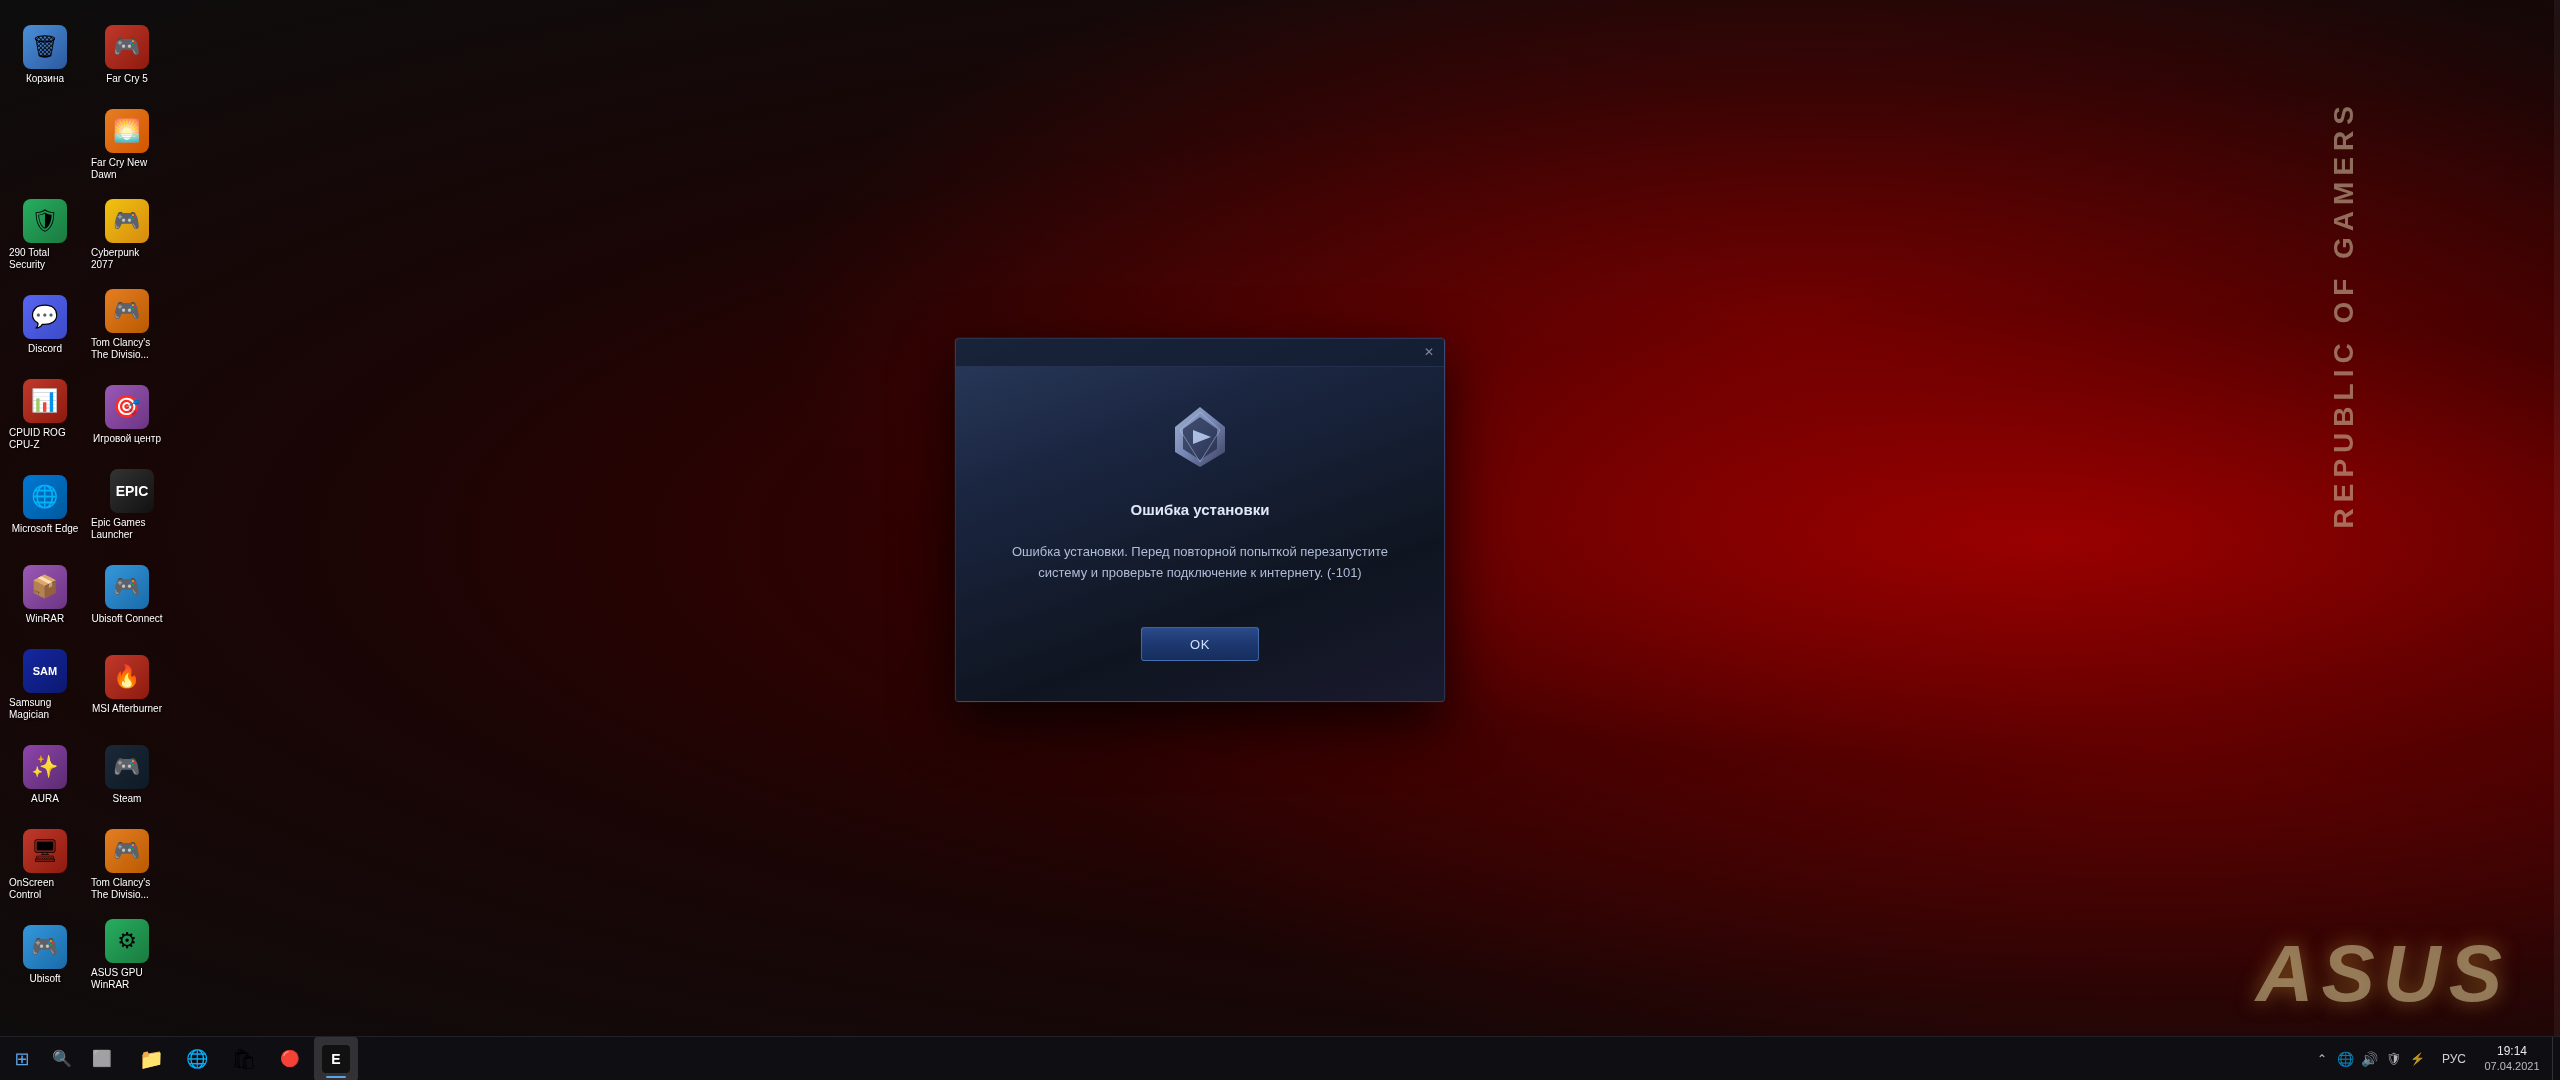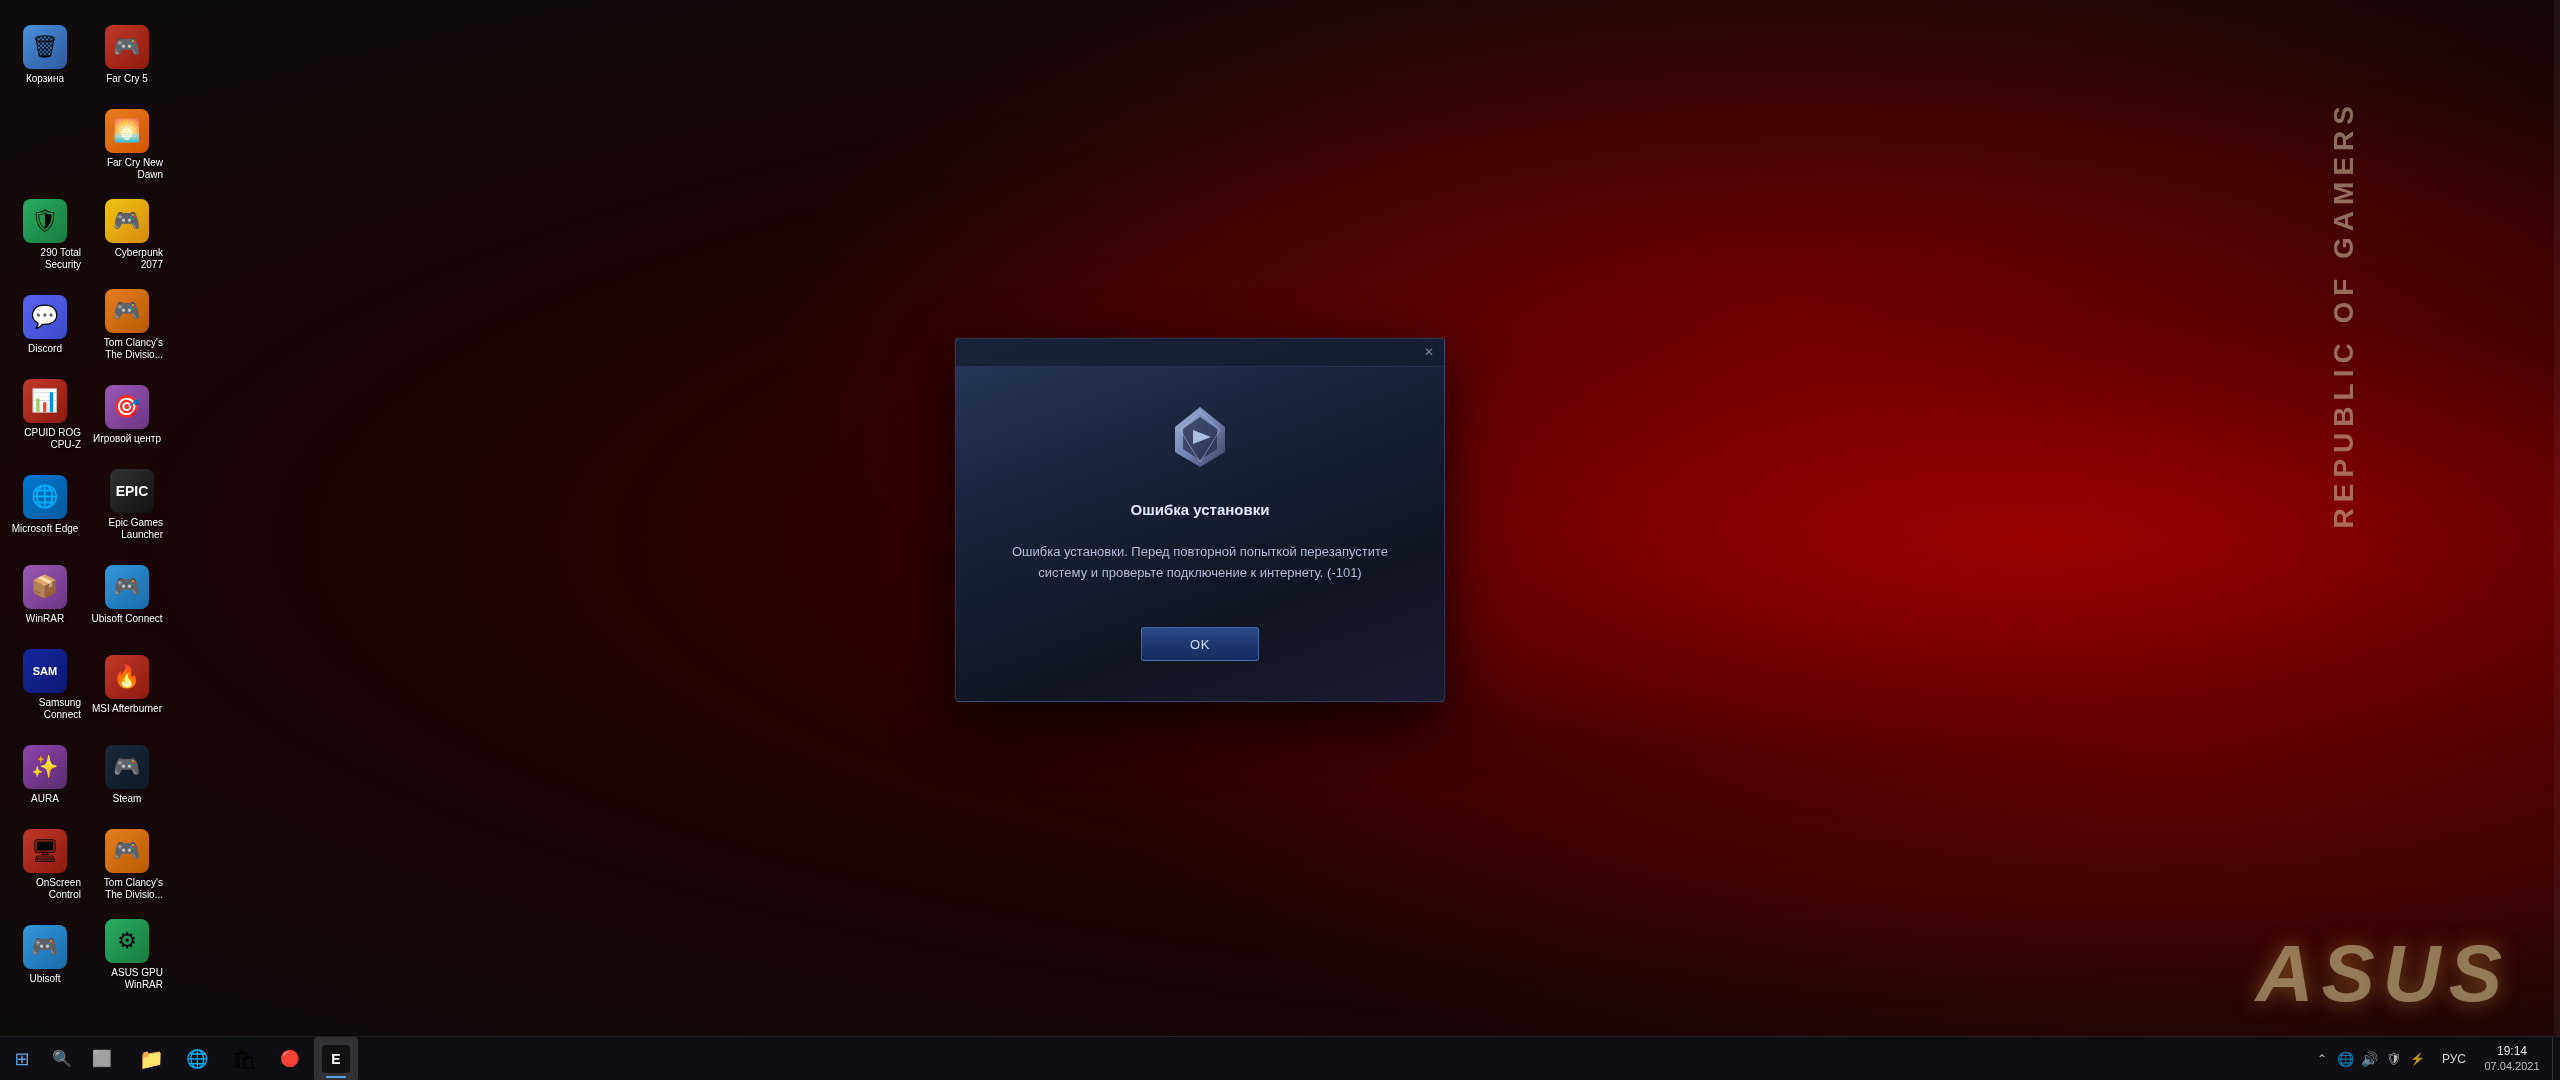--- a/index.html
+++ b/index.html
@@ -98,21 +98,21 @@
       display: flex;
       align-items: center;
       justify-content: center;
       font-size: 22px;
       flex-shrink: 0;
     }
 
     .icon-label {
       font-size: 10px;
       color: #ffffff;
-      text-align: right;
+      text-align: left;
       line-height: 1.2;
       text-shadow: 1px 1px 2px rgba(0,0,0,0.9);
       word-break: break-word;
       max-width: 72px;
     }
 
     
     .icon-recycle { background: linear-gradient(135deg, #4a90d9, #2c5aa0); }
     .icon-farcry5 { background: linear-gradient(135deg, #c0392b, #8e1a0e); }
     .icon-farcry { background: linear-gradient(135deg, #e67e22, #d35400); }
@@ -459,21 +459,21 @@
     </div>
     <div class="desktop-icon">
       <div class="icon-img icon-ubisoft">🎮</div>
       <div class="icon-label">Ubisoft Connect</div>
     </div>
   </div>
 
   <div class="icon-row">
     <div class="desktop-icon">
       <div class="icon-img icon-samsung" style="color:#fff;font-size:11px;font-weight:700;">SAM</div>
-      <div class="icon-label">Samsung Connect</div>
+      <div class="icon-label">Samsung Magician</div>
     </div>
     <div class="desktop-icon">
       <div class="icon-img icon-msi">🔥</div>
       <div class="icon-label">MSI Afterburner</div>
     </div>
   </div>
 
   <div class="icon-row">
     <div class="desktop-icon">
       <div class="icon-img icon-aura">✨</div>

